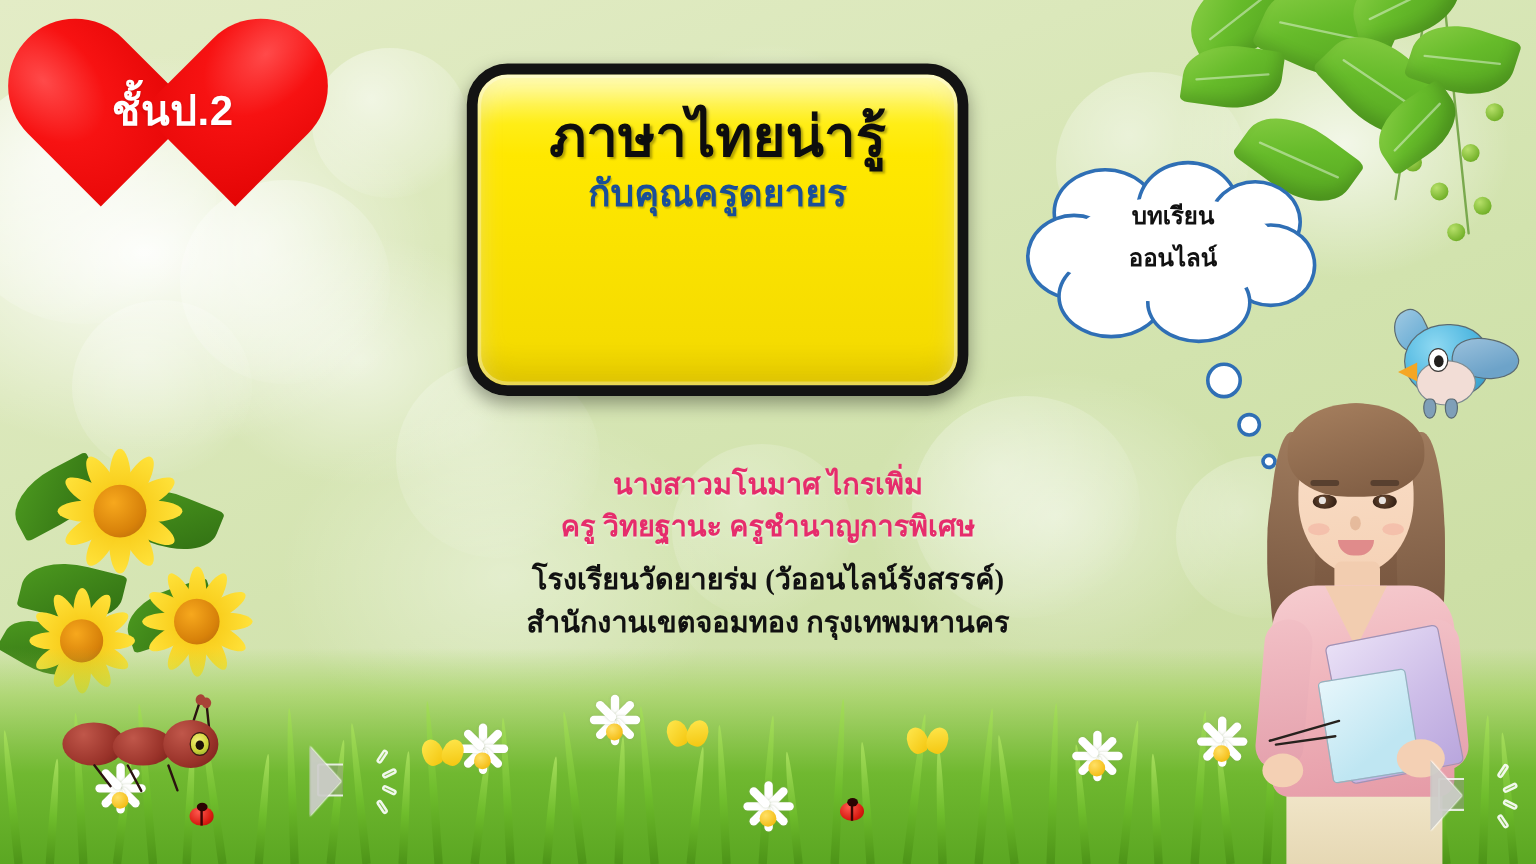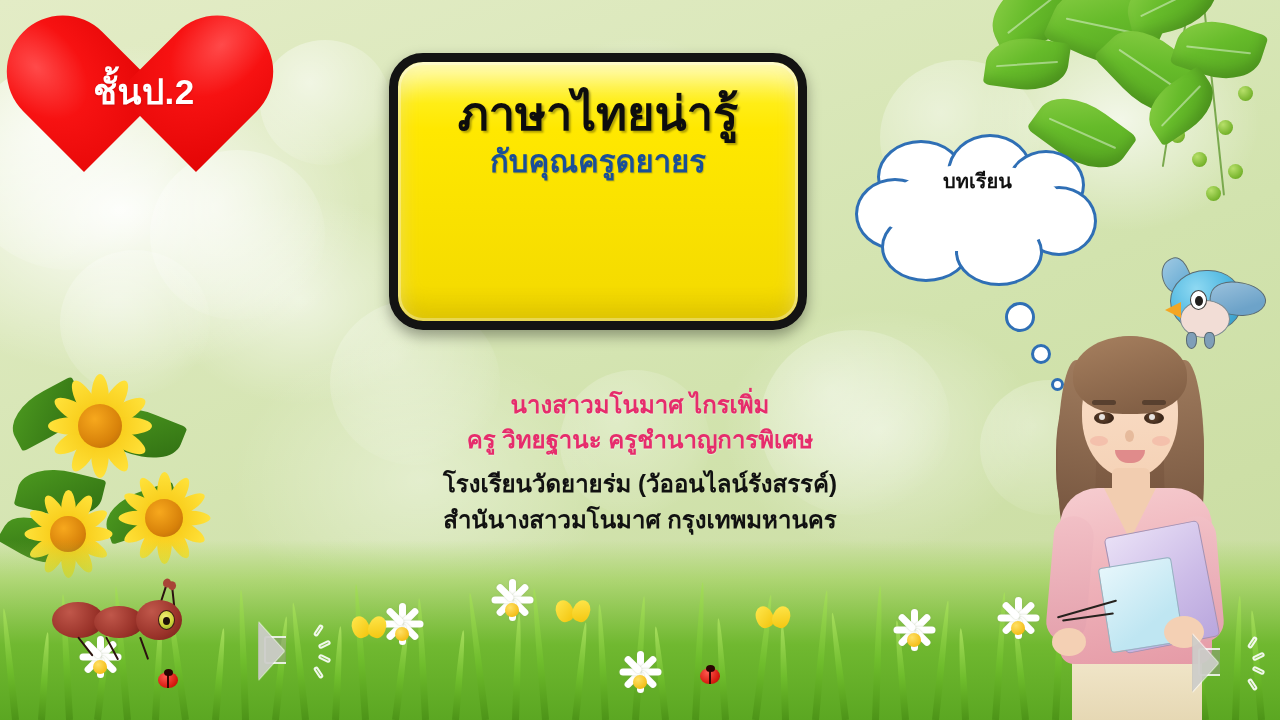--- a/index.html
+++ b/index.html
@@ -74,21 +74,21 @@
 
   
   .cloud-wrap { position:absolute; left:855px; top:140px; width:245px; height:160px; }
   .cloud-puff { position:absolute; background:#ffffff; border:3px solid #2f6fb5; border-radius:50%; }
   .cloud-text { position:absolute; left:0; right:0; top:24px; text-align:center; z-index:5;
                 color:#111; font-size:20px; font-weight:700; line-height:1.75; }
   .cloud-mask { position:absolute; background:#fff; border-radius:50%; z-index:3; }
   .dot { position:absolute; background:#fff; border:3px solid #2f6fb5; border-radius:50%; }
 
   
-  .credits { position:absolute; left:0; right:0; top:388px; text-align:center; }
+  .credits { position:absolute; left:0; right:0; top:388px; text-align:center;font-family:Liberation Serif, serif; }
   .c-pink  { color:#e62c6c; font-size:24px; font-weight:700; line-height:1.45; text-shadow:0 1px 1px rgba(255,255,255,.45); }
   .c-black { color:#111; font-size:24px; font-weight:700; line-height:1.50; }
   .c-gap { height:8px; }
 
   
   .grass {
     position:absolute; left:0; bottom:0; width:1280px; height:180px;
     background:
       linear-gradient(180deg, rgba(168,214,94,0) 0%, rgba(146,204,70,.55) 22%, rgba(104,181,38,.92) 58%, #5ba722 100%);
   }
@@ -273,32 +273,33 @@
     <div class="cloud-puff" style="left:92px;  top:-6px;  width:86px;  height:78px;"></div>
     <div class="cloud-puff" style="left:152px; top:10px;  width:78px;  height:70px;"></div>
     <div class="cloud-puff" style="left:0px;   top:38px;  width:80px;  height:72px;"></div>
     <div class="cloud-puff" style="left:166px; top:46px;  width:76px;  height:70px;"></div>
     <div class="cloud-puff" style="left:26px;  top:72px;  width:90px;  height:70px;"></div>
     <div class="cloud-puff" style="left:100px; top:78px;  width:88px;  height:68px;"></div>
     <div class="cloud-mask" style="left:34px;  top:24px;  width:176px; height:88px;"></div>
     <div class="cloud-mask" style="left:22px;  top:40px;  width:200px; height:62px;"></div>
     <div class="cloud-text">
       <div>บทเรียน</div>
+      <div>ออนไลน์</div>
     </div>
     <div class="dot" style="left:150px; top:162px; width:30px; height:30px;"></div>
     <div class="dot" style="left:176px; top:204px; width:20px; height:20px;"></div>
     <div class="dot" style="left:196px; top:238px; width:13px; height:13px;"></div>
   </div>
 
   <div class="credits">
     <div class="c-pink">นางสาวมโนมาศ  ไกรเพิ่ม</div>
     <div class="c-pink">ครู วิทยฐานะ ครูชำนาญการพิเศษ</div>
     <div class="c-gap"></div>
     <div class="c-black">โรงเรียนวัดยายร่ม (วัออนไลน์รังสรรค์)</div>
-    <div class="c-black">สำนันางสาวมโนมาศ   กรุงเทพมหานคร</div>
+    <div class="c-black">สำนักงานเขตจอมทอง   กรุงเทพมหานคร</div>
   </div>
 
   <div>
     <div class="sf-leaf" style="left:8px;   top:392px; width:78px; height:44px; transform:rotate(-28deg);"></div>
     <div class="sf-leaf" style="left:96px;  top:410px; width:86px; height:46px; transform:rotate(22deg);"></div>
     <div class="sf-leaf" style="left:18px;  top:470px; width:84px; height:46px; transform:rotate(14deg);"></div>
     <div class="sf-leaf" style="left:104px; top:492px; width:76px; height:42px; transform:rotate(-18deg);"></div>
     <div class="sf-leaf" style="left:2px;   top:520px; width:70px; height:40px; transform:rotate(30deg);"></div>
 
     <div class="sunflower" style="left:36px; top:362px; width:128px; height:128px;">

